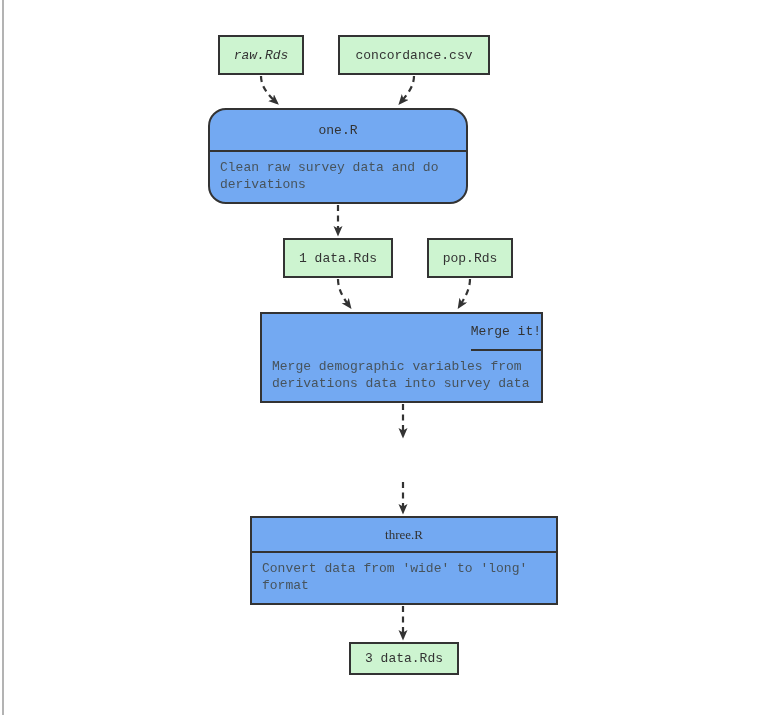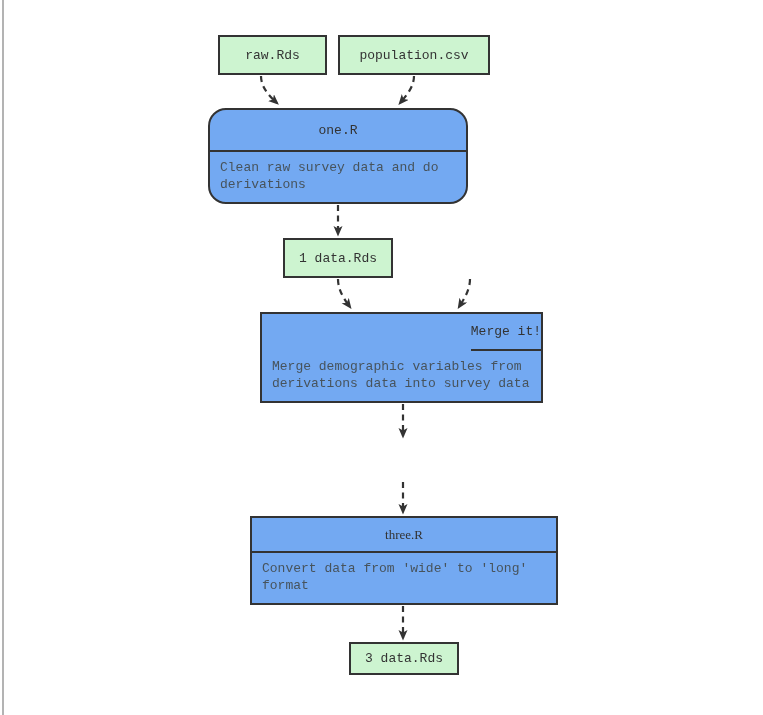--- a/index.html
+++ b/index.html
@@ -68,21 +68,21 @@
   .step-desc {
     box-sizing: border-box;
     flex: 1;
     padding: 8px 10px;
     color: #47535c;
     line-height: 1.3;
     display: flex;
     align-items: center;
   }
   
-  #node-raw          { left: 218px; top: 35px;  width: 109px;  height: 40px; }
+  #node-raw          { left: 218px; top: 35px;  width: 86px;  height: 40px; font-style: italic; }
   #node-concordance  { left: 338px; top: 35px;  width: 152px; height: 40px; }
   #node-one          { left: 208px; top: 108px; width: 260px; height: 96px; border-radius: 18px; }
   #node-one .step-title   { height: 42px; }
   #node-data1        { left: 283px; top: 238px; width: 110px; height: 40px; }
   #node-pop          { left: 427px; top: 238px; width: 86px;  height: 40px; }
   #node-merge        { left: 260px; top: 312px; width: 283px; height: 91px; align-items: flex-end; }
   #node-merge .step-title { height: 40px; }
   #node-data2        { left: 349px; top: 440px; width: 110px; height: 41px; }
   #node-three        { left: 250px; top: 516px; width: 308px; height: 89px; }
   #node-three .step-title { height: 40px; font-family: Liberation Serif, serif; }
@@ -109,34 +109,37 @@
     <path class="edge" d="M403,404 L403,436"></path>
     <path class="edge" d="M403,482 L403,512"></path>
     <path class="edge" d="M403,606 L403,638"></path>
   </svg>
 
   <div id="node-raw" class="node data-node">
     <span>raw.Rds</span>
   </div>
 
   <div id="node-concordance" class="node data-node">
-    <span>population.csv</span>
+    <span>concordance.csv</span>
   </div>
 
   <div id="node-one" class="node step-node">
     <div class="step-title">one.R</div>
     <div class="step-desc">
       <span>Clean raw survey data and do derivations</span>
     </div>
   </div>
 
   <div id="node-data1" class="node data-node">
     <span>1 data.Rds</span>
   </div>
 
+  <div id="node-pop" class="node data-node">
+    <span>pop.Rds</span>
+  </div>
 
   <div id="node-merge" class="node step-node">
     <div class="step-title">Merge it!</div>
     <div class="step-desc">
       <span>Merge demographic variables from derivations data into survey data</span>
     </div>
   </div>
 
 
   <div id="node-three" class="node step-node">

